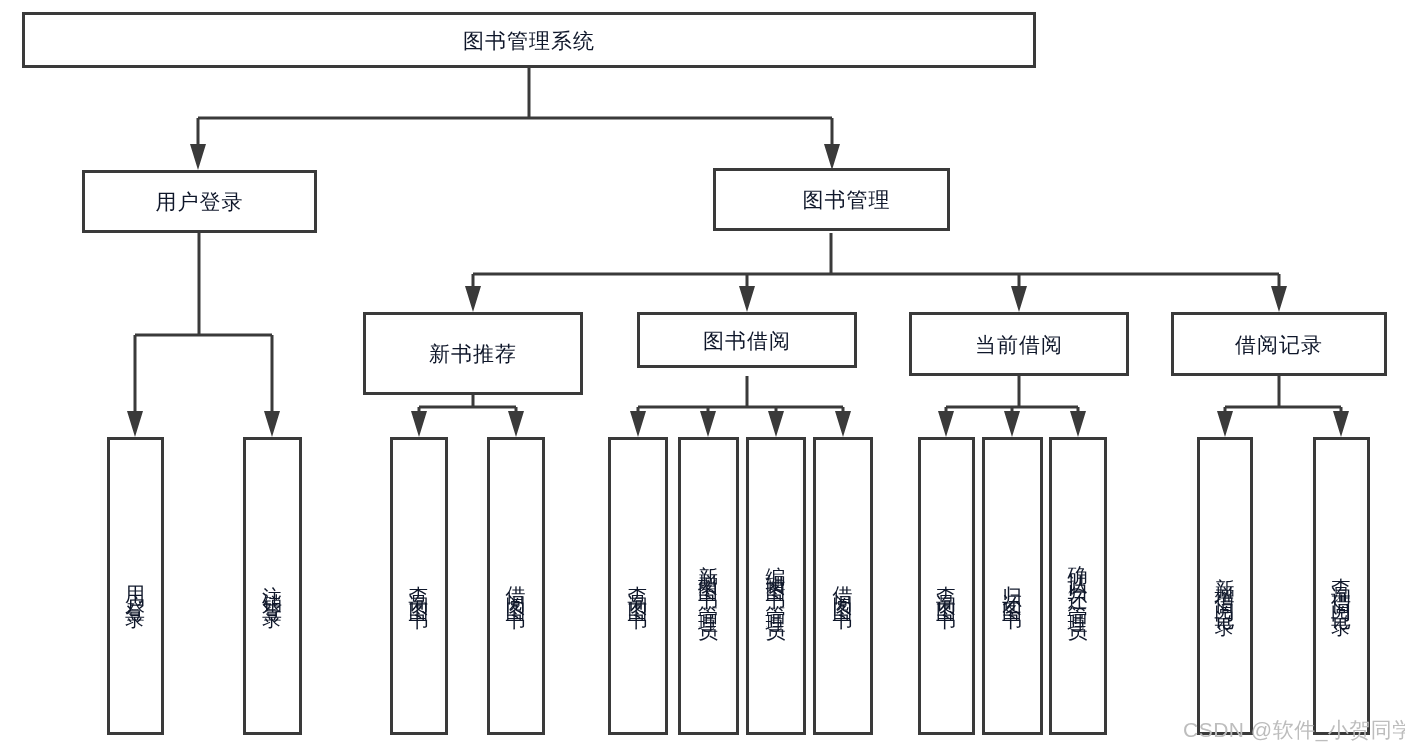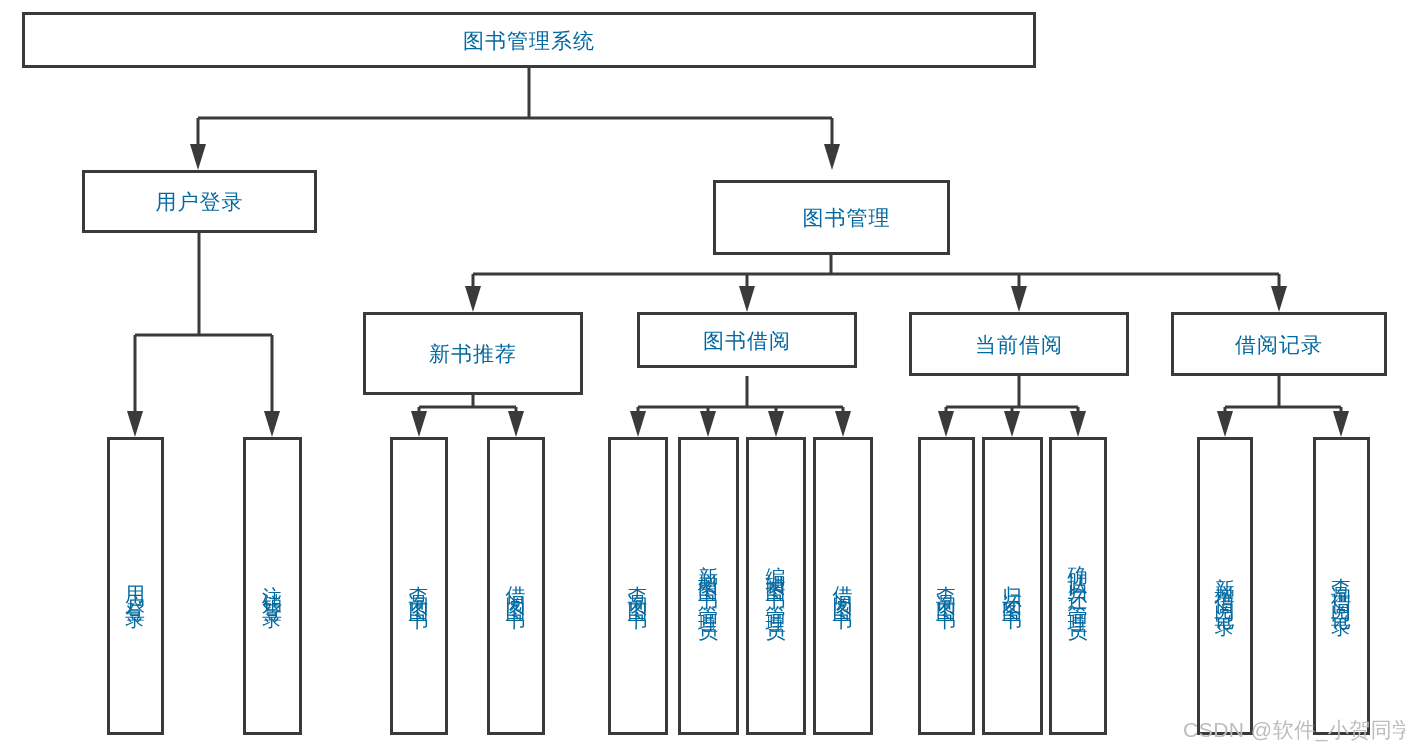--- a/index.html
+++ b/index.html
@@ -3,21 +3,21 @@
 <meta charset="utf-8">
 <style>
   html,body{margin:0;padding:0;background:#ffffff;}
   body{font-family:"Liberation Sans","DejaVu Sans",sans-serif;}
   .canvas{
     position:relative;width:1405px;height:747px;background:#ffffff;overflow:hidden;
   }
   .wires{position:absolute;left:0;top:0;width:1405px;height:747px;z-index:1;}
   .box{
     position:absolute;box-sizing:border-box;background:#ffffff;
-    border:3px solid #3a3a3a;color:#0369a1;z-index:2;
+    border:3px solid #3a3a3a;color:#0f172a;z-index:2;
     display:flex;align-items:center;justify-content:center;
     font-size:21px;line-height:1;letter-spacing:1px;
   }
   .leaf{
     writing-mode:vertical-rl;text-orientation:mixed;
     font-size:20px;letter-spacing:8px;line-height:1;
     padding:6px 0;
   }
   .watermark{
     position:absolute;z-index:5;color:#bdbdbd;font-size:21px;
@@ -49,21 +49,21 @@
       M630 411 L646 411 L638 437 Z  M700 411 L716 411 L708 437 Z
       M768 411 L784 411 L776 437 Z  M835 411 L851 411 L843 437 Z
       M938 411 L954 411 L946 437 Z  M1004 411 L1020 411 L1012 437 Z
       M1070 411 L1086 411 L1078 437 Z
       M1217 411 L1233 411 L1225 437 Z  M1333 411 L1349 411 L1341 437 Z"></path>
   </svg>
 
   <div class="box" style="left:22px;top:12px;width:1014px;height:56px;">图书管理系统</div>
 
   <div class="box" style="left:82px;top:170px;width:235px;height:63px;">用户登录</div>
-  <div class="box" style="left:713px;top:180px;width:237px;height:75px;padding-left:30px;">图书管理</div>
+  <div class="box" style="left:713px;top:168px;width:237px;height:63px;padding-left:30px;">图书管理</div>
 
   <div class="box" style="left:363px;top:312px;width:220px;height:83px;">新书推荐</div>
   <div class="box" style="left:637px;top:312px;width:220px;height:56px;">图书借阅</div>
   <div class="box" style="left:909px;top:312px;width:220px;height:64px;">当前借阅</div>
   <div class="box" style="left:1171px;top:312px;width:216px;height:64px;">借阅记录</div>
 
   <div class="box leaf" style="left:107px;top:437px;width:57px;height:298px;">用户登录</div>
   <div class="box leaf" style="left:243px;top:437px;width:59px;height:298px;">注销登录</div>
 
   <div class="box leaf" style="left:390px;top:437px;width:58px;height:298px;">查询图书</div>

